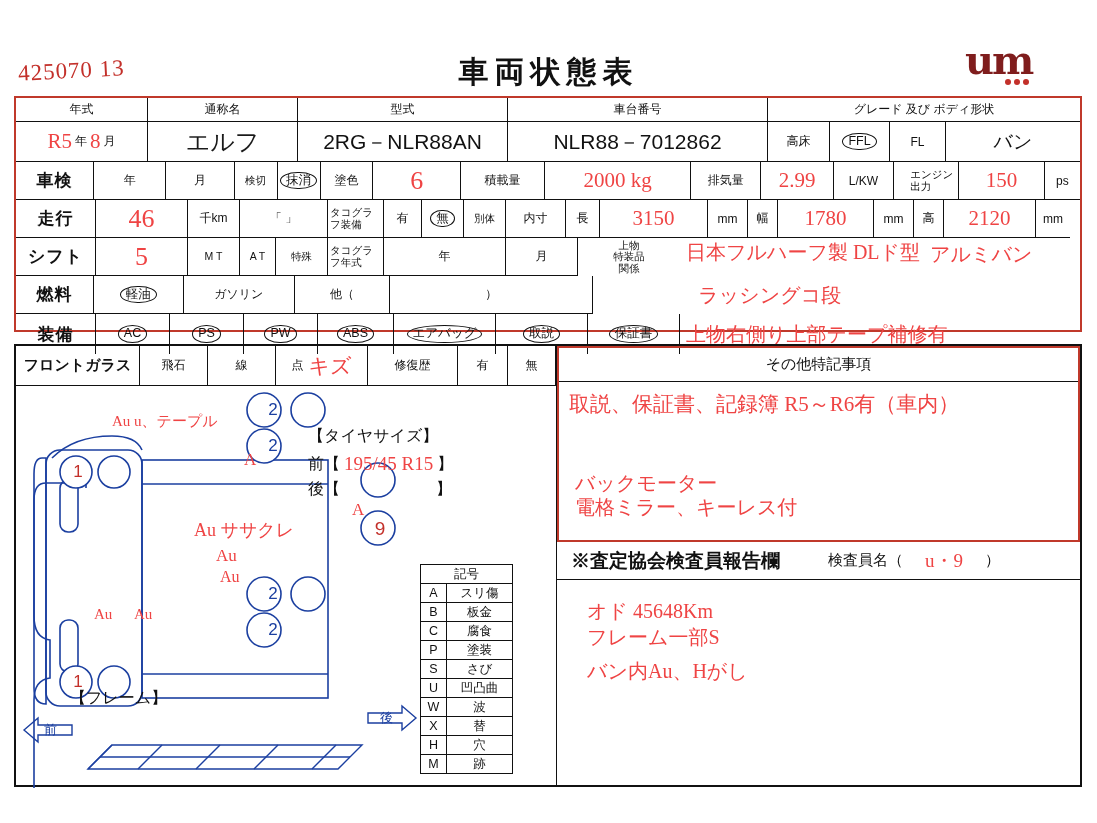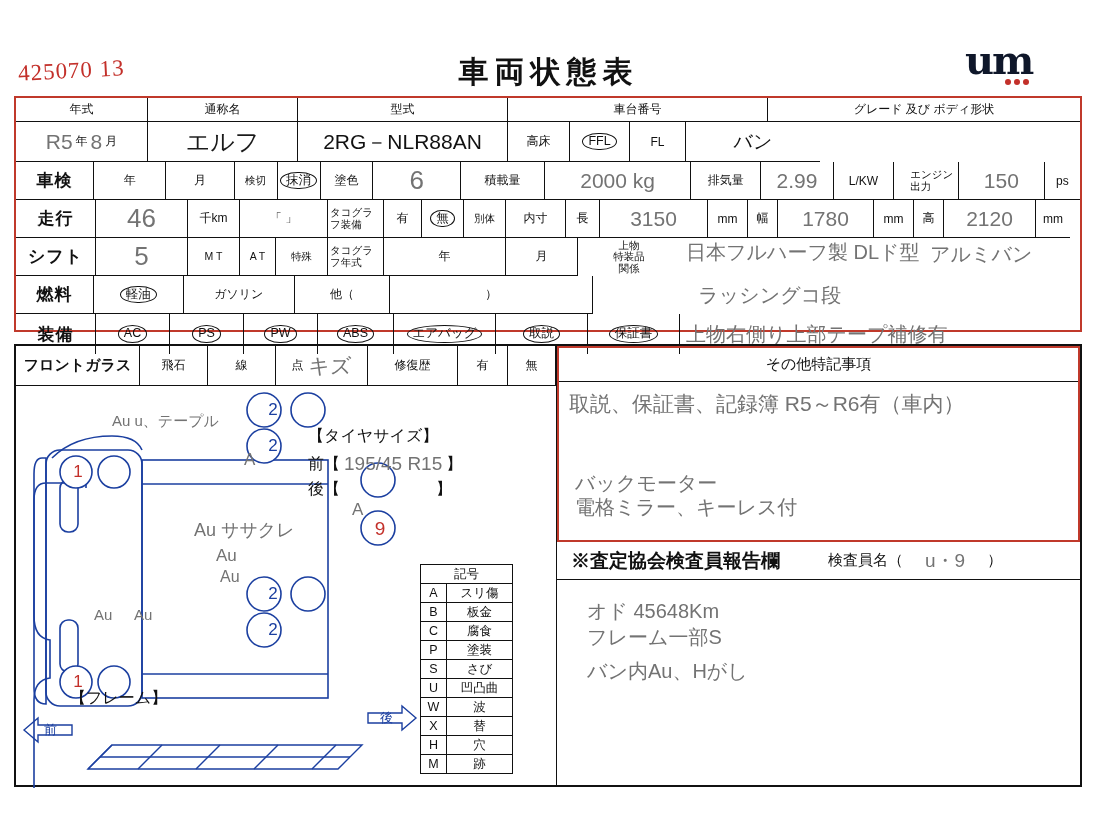--- a/index.html
+++ b/index.html
@@ -24,21 +24,21 @@
   }
   .doc-title {
     position:absolute; left:0; top:52px; width:1097px;
     text-align:center;
     font-size:30px; font-weight:bold; letter-spacing:6px;
     font-family:"DejaVu Sans", sans-serif;
   }
   .logo {
     position:absolute; right:36px; top:40px;
     width:96px; height:44px;
-    color:#0f172a;
+    color:#7f1d1d;
     font-family:"DejaVu Serif", serif;
   }
   .logo .mark {
     font-size:40px; font-weight:bold; line-height:40px; letter-spacing:-2px;
   }
   .logo .dots { position:absolute; left:40px; top:30px; }
   .logo .dots i {
     display:inline-block; width:6px; height:6px; border-radius:50%;
     background:#c3302a; margin-right:3px;
   }
@@ -66,22 +66,22 @@
   .sm { font-size:12px; }
   .xs { font-size:10.5px; line-height:1.05; }
 
   
   .hw {
     font-family:"Liberation Serif", serif;
     color:#1a1a1a;
     font-size:22px;
   }
   .hwr {
-    font-family:Liberation Sans, sans-serif;
-    color:#737373;
+    font-family:Liberation Serif, serif;
+    color:#ef4444;
     font-size:21px;
   }
 
   .ell {
     border:1.5px solid #111;
     border-radius:50%;
     padding:1px 5px;
     font-size:12.5px;
     line-height:1.1;
     display:inline-block;
@@ -140,20 +140,23 @@
         <span class="hwr" style="margin-right:3px;">R5</span>
         <span class="sm">年</span>
         <span class="hwr" style="margin:0 3px;">8</span>
         <span class="sm">月</span>
       </div>
       <div class="cell" style="width:150px;">
         <span class="hw" style="font-size:24px;">エルフ</span>
       </div>
       <div class="cell" style="width:210px;">
         <span style="font-size:21px;">2RG－NLR88AN</span>
+      </div>
+      <div class="cell" style="width:260px;">
+        <span style="font-size:21px;">NLR88－7012862</span>
       </div>
       <div class="cell" style="width:62px;">
           <span class="sm">高床</span>
         </div>
       <div class="cell" style="width:60px;">
           <span class="ell">FFL</span>
         </div>
       <div class="cell" style="width:56px;">
           <span class="sm">FL</span>
         </div>

